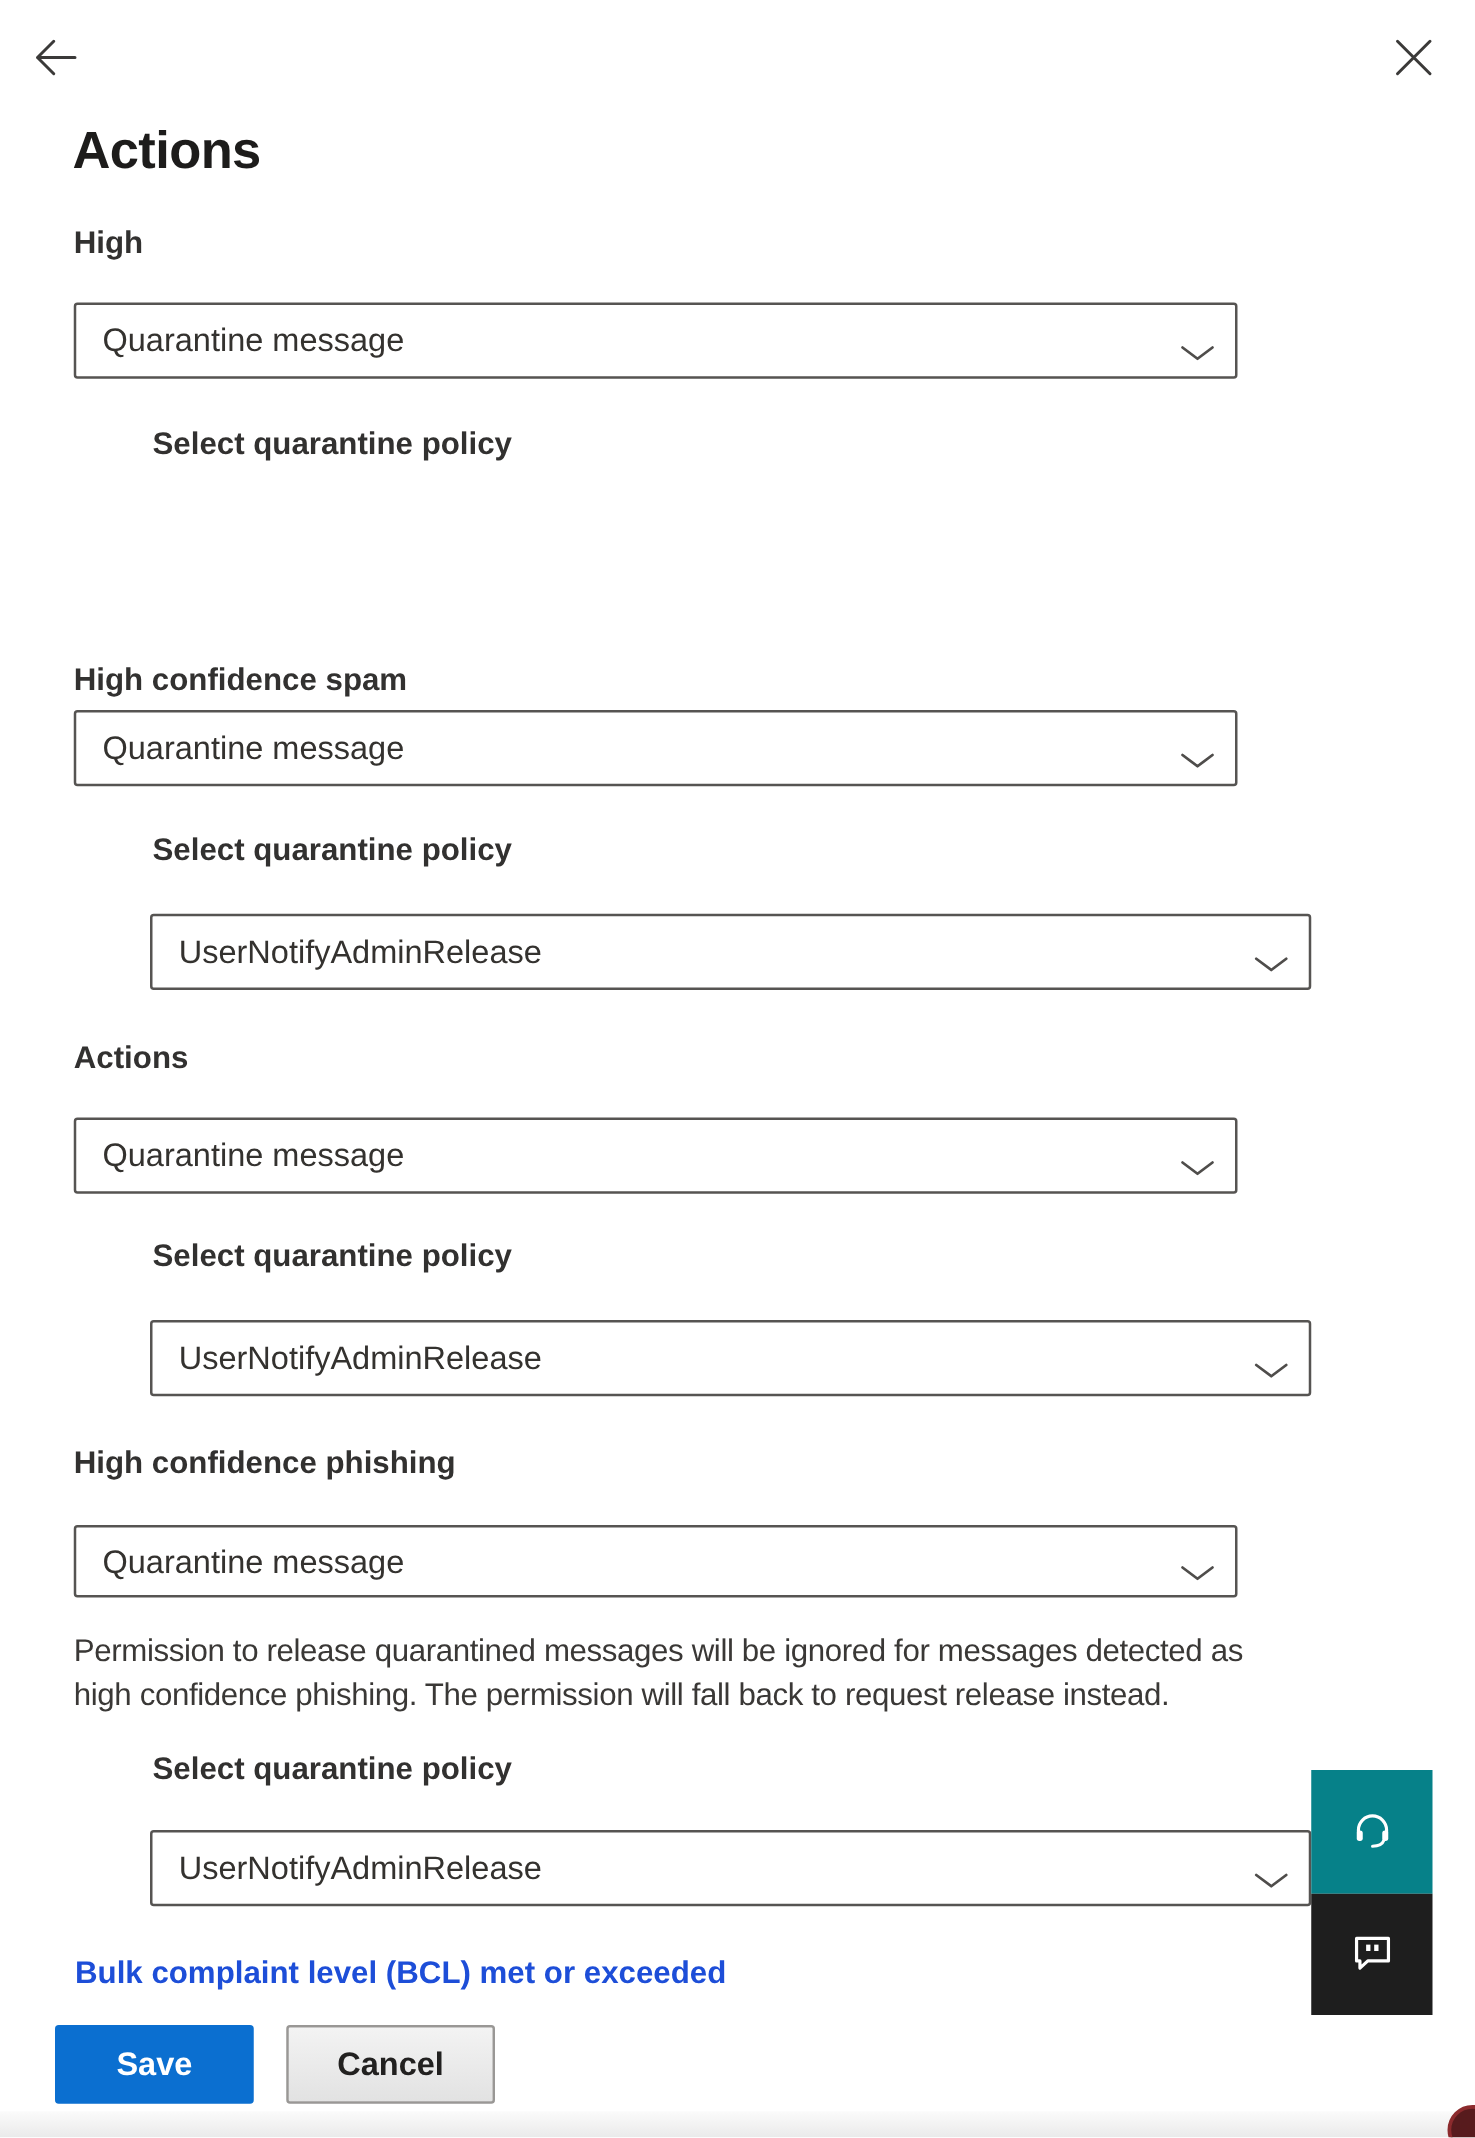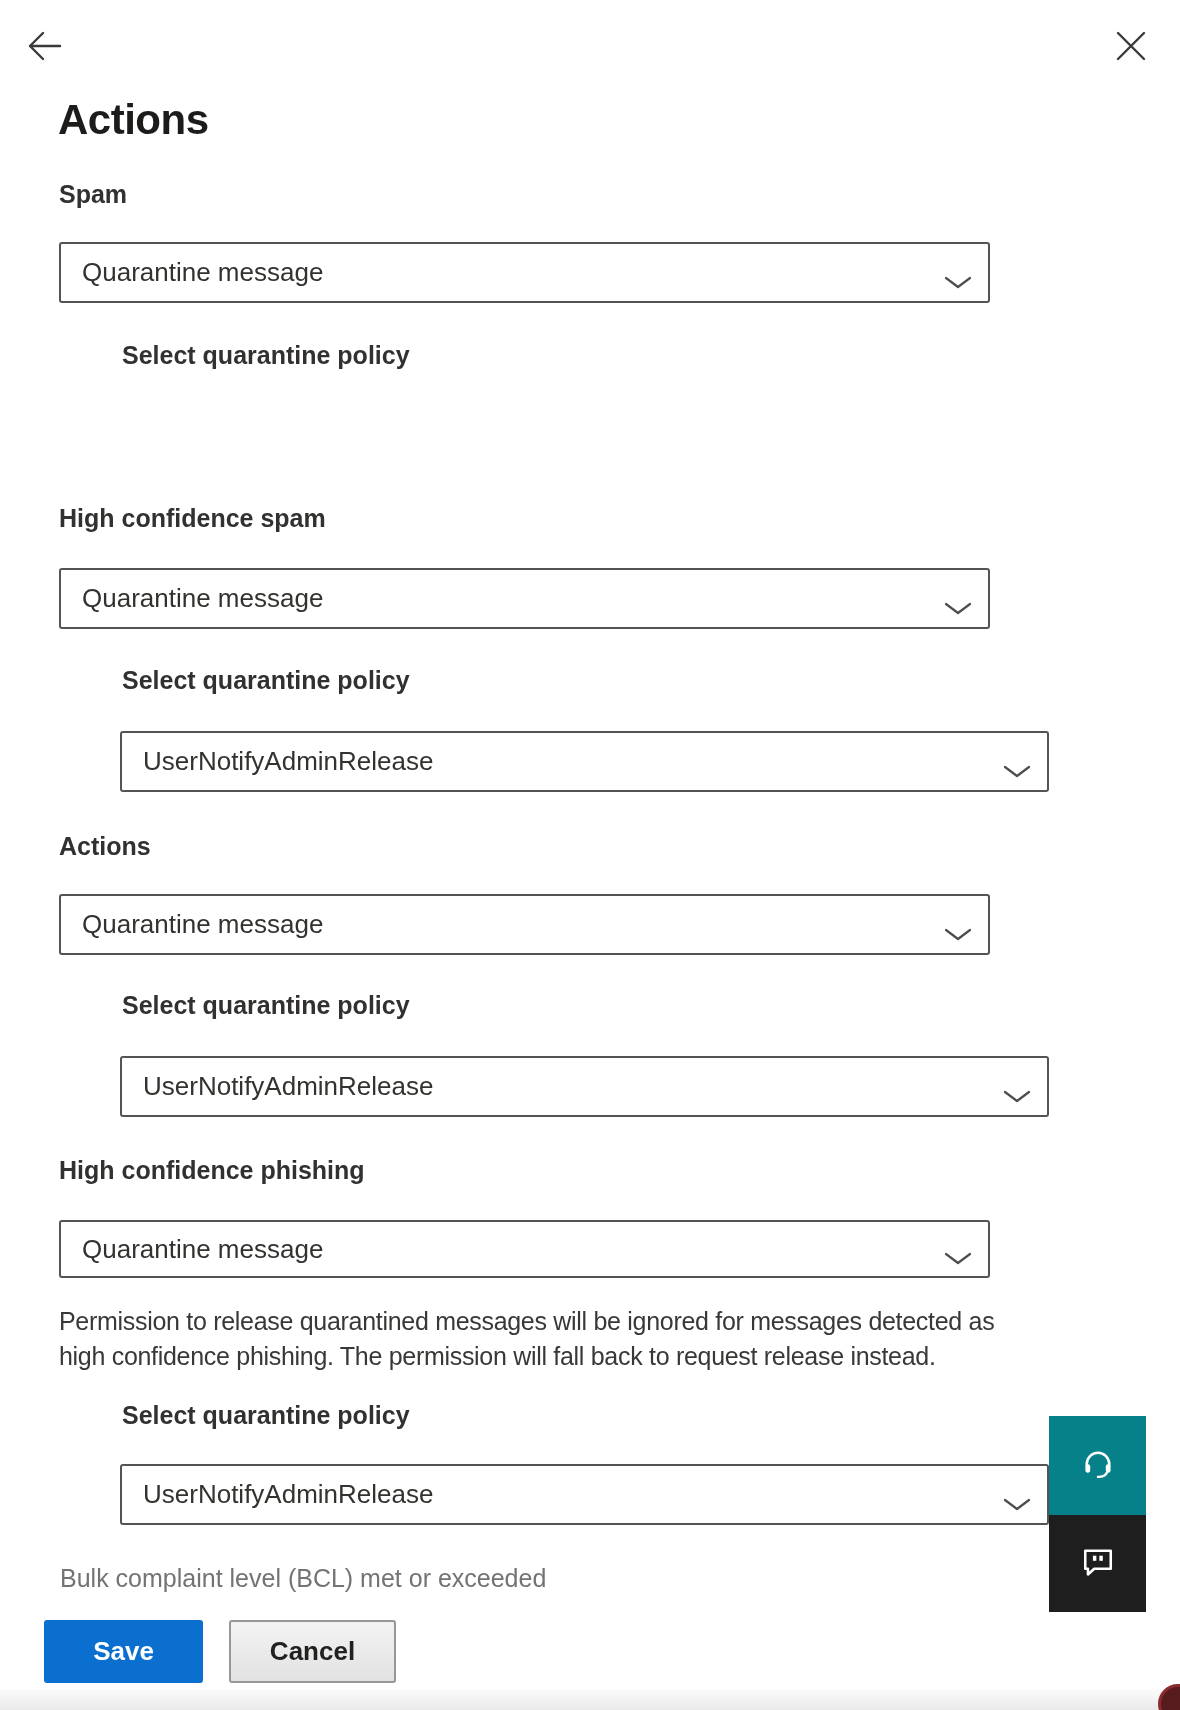--- a/index.html
+++ b/index.html
@@ -25,21 +25,21 @@
   .dd.outer{left:59px;width:931px;}
   .dd.inner{left:120px;width:929px;}
   .dd .chev{position:absolute;right:16px;top:50%;margin-top:-7px;}
   .dd .val{white-space:nowrap;overflow:hidden;}
   .note{
     position:absolute;left:59px;top:1304px;width:988px;font-size:25px;
     line-height:35px;color:#3a3836;letter-spacing:-0.3px;font-weight:400;
   }
   .bcl{
     position:absolute;left:60px;top:1564px;width:920px;height:28px;overflow:hidden;
-    font-size:25px;font-weight:400;color:#737373;white-space:nowrap;
+    font-size:25px;font-weight:700;color:#1d4ed8;white-space:nowrap;
   }
   .btn{
     position:absolute;top:1620px;height:63px;box-sizing:border-box;border-radius:3px;
     display:flex;align-items:center;justify-content:center;font-family:"Liberation Sans", sans-serif;
     font-size:26px;font-weight:600;cursor:pointer;
   }
   .save-btn{left:44px;width:159px;background:#0b6fd0;border:none;color:#ffffff;}
   .cancel-btn{
     left:229px;width:167px;background:linear-gradient(180deg,#f3f3f3,#e2e2e2);
     border:2px solid #999795;color:#222120;
@@ -74,32 +74,32 @@
   <button class="icon-btn close-btn">
     <span>
       <svg width="38" height="36" viewBox="0 0 38 36">
         <path d="M6 5 L32 31 M32 5 L6 31" fill="none" stroke="#3b3a39" stroke-width="2.4" stroke-linecap="round"></path>
       </svg>
     </span>
   </button>
 
   <div class="page-title">Actions</div>
 
-  <div class="lbl main" style="top:180px">Spam</div>
+  <div class="lbl main" style="top:180px">High</div>
   <div class="dd outer" style="top:222px">
     <span class="val">Quarantine message</span>
     <span class="chev">
       <svg width="28" height="15" viewBox="0 0 28 15">
           <polyline points="2,3 14,12 26,3" fill="none" stroke="#4f4d4b" stroke-width="2.2" stroke-linecap="round" stroke-linejoin="round"></polyline>
         </svg>
     </span>
   </div>
   <div class="lbl sub" style="top:341px">Select quarantine policy</div>
 
-  <div class="lbl main" style="top:504px">High confidence spam</div>
+  <div class="lbl main" style="top:530px">High confidence spam</div>
   <div class="dd outer" style="top:548px">
     <span class="val">Quarantine message</span>
     <span class="chev">
       <svg width="28" height="15" viewBox="0 0 28 15">
           <polyline points="2,3 14,12 26,3" fill="none" stroke="#4f4d4b" stroke-width="2.2" stroke-linecap="round" stroke-linejoin="round"></polyline>
         </svg>
     </span>
   </div>
   <div class="lbl sub" style="top:666px">Select quarantine policy</div>
   <div class="dd inner" style="top:711px">

